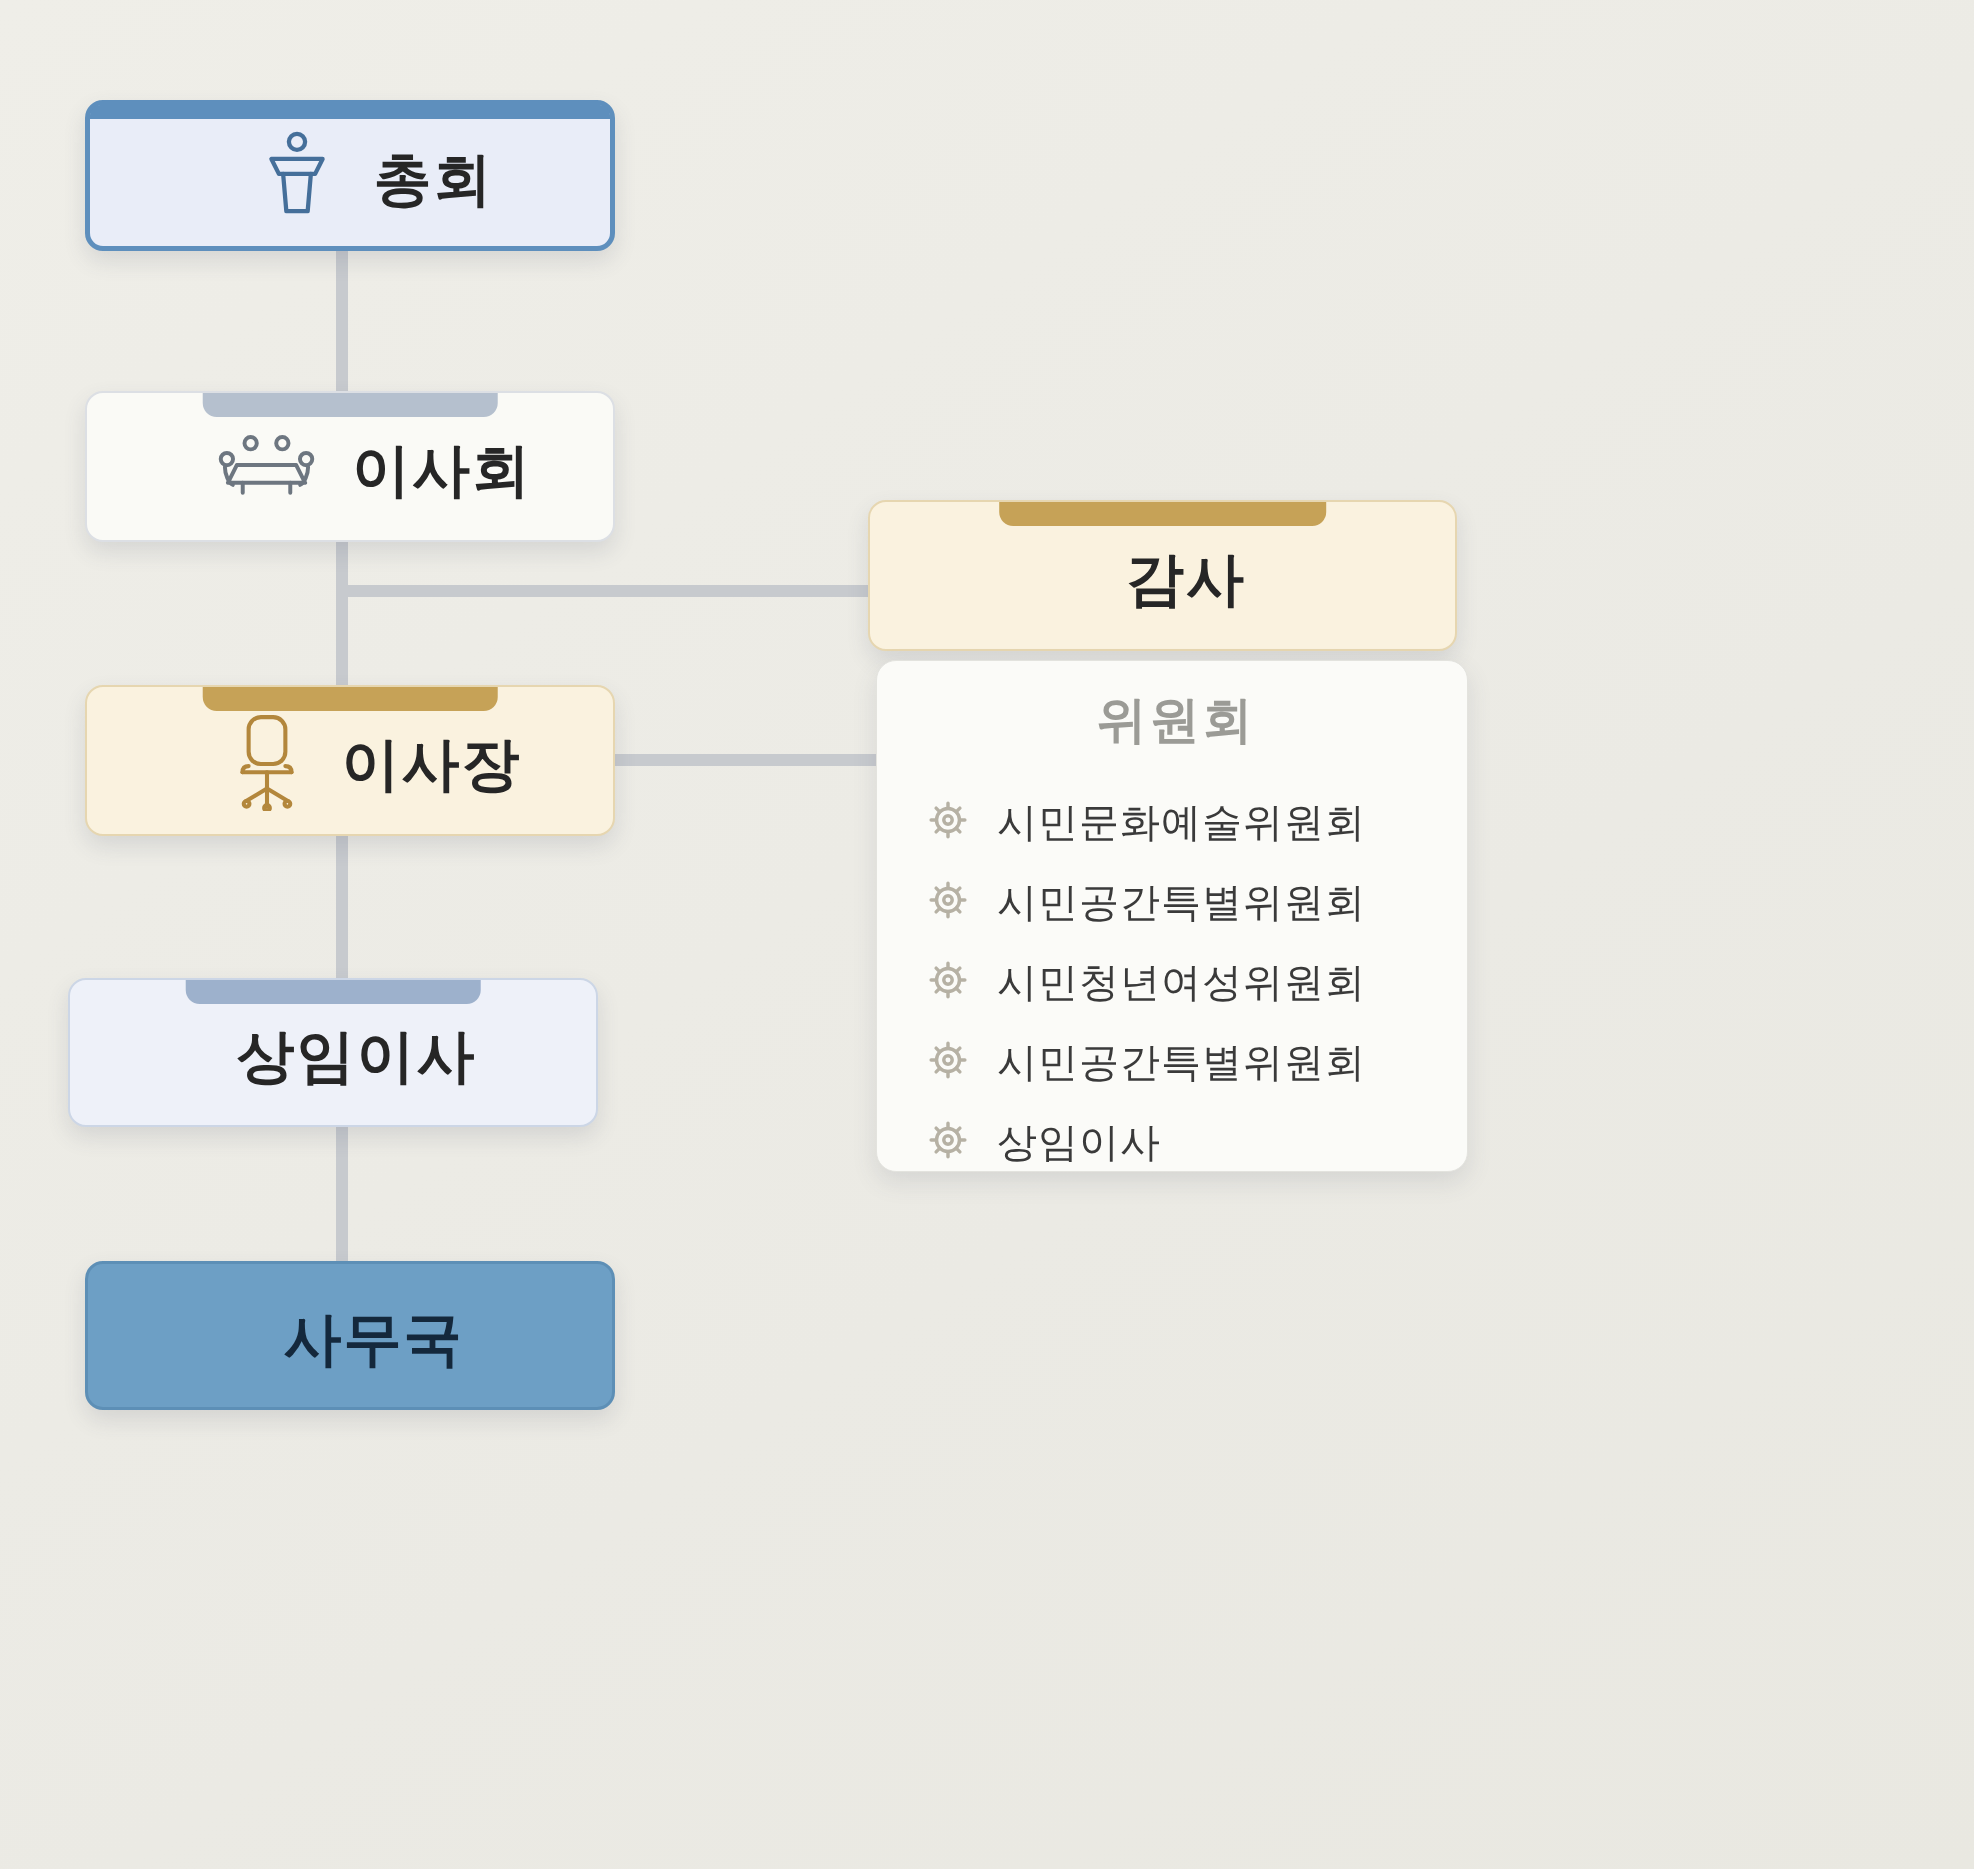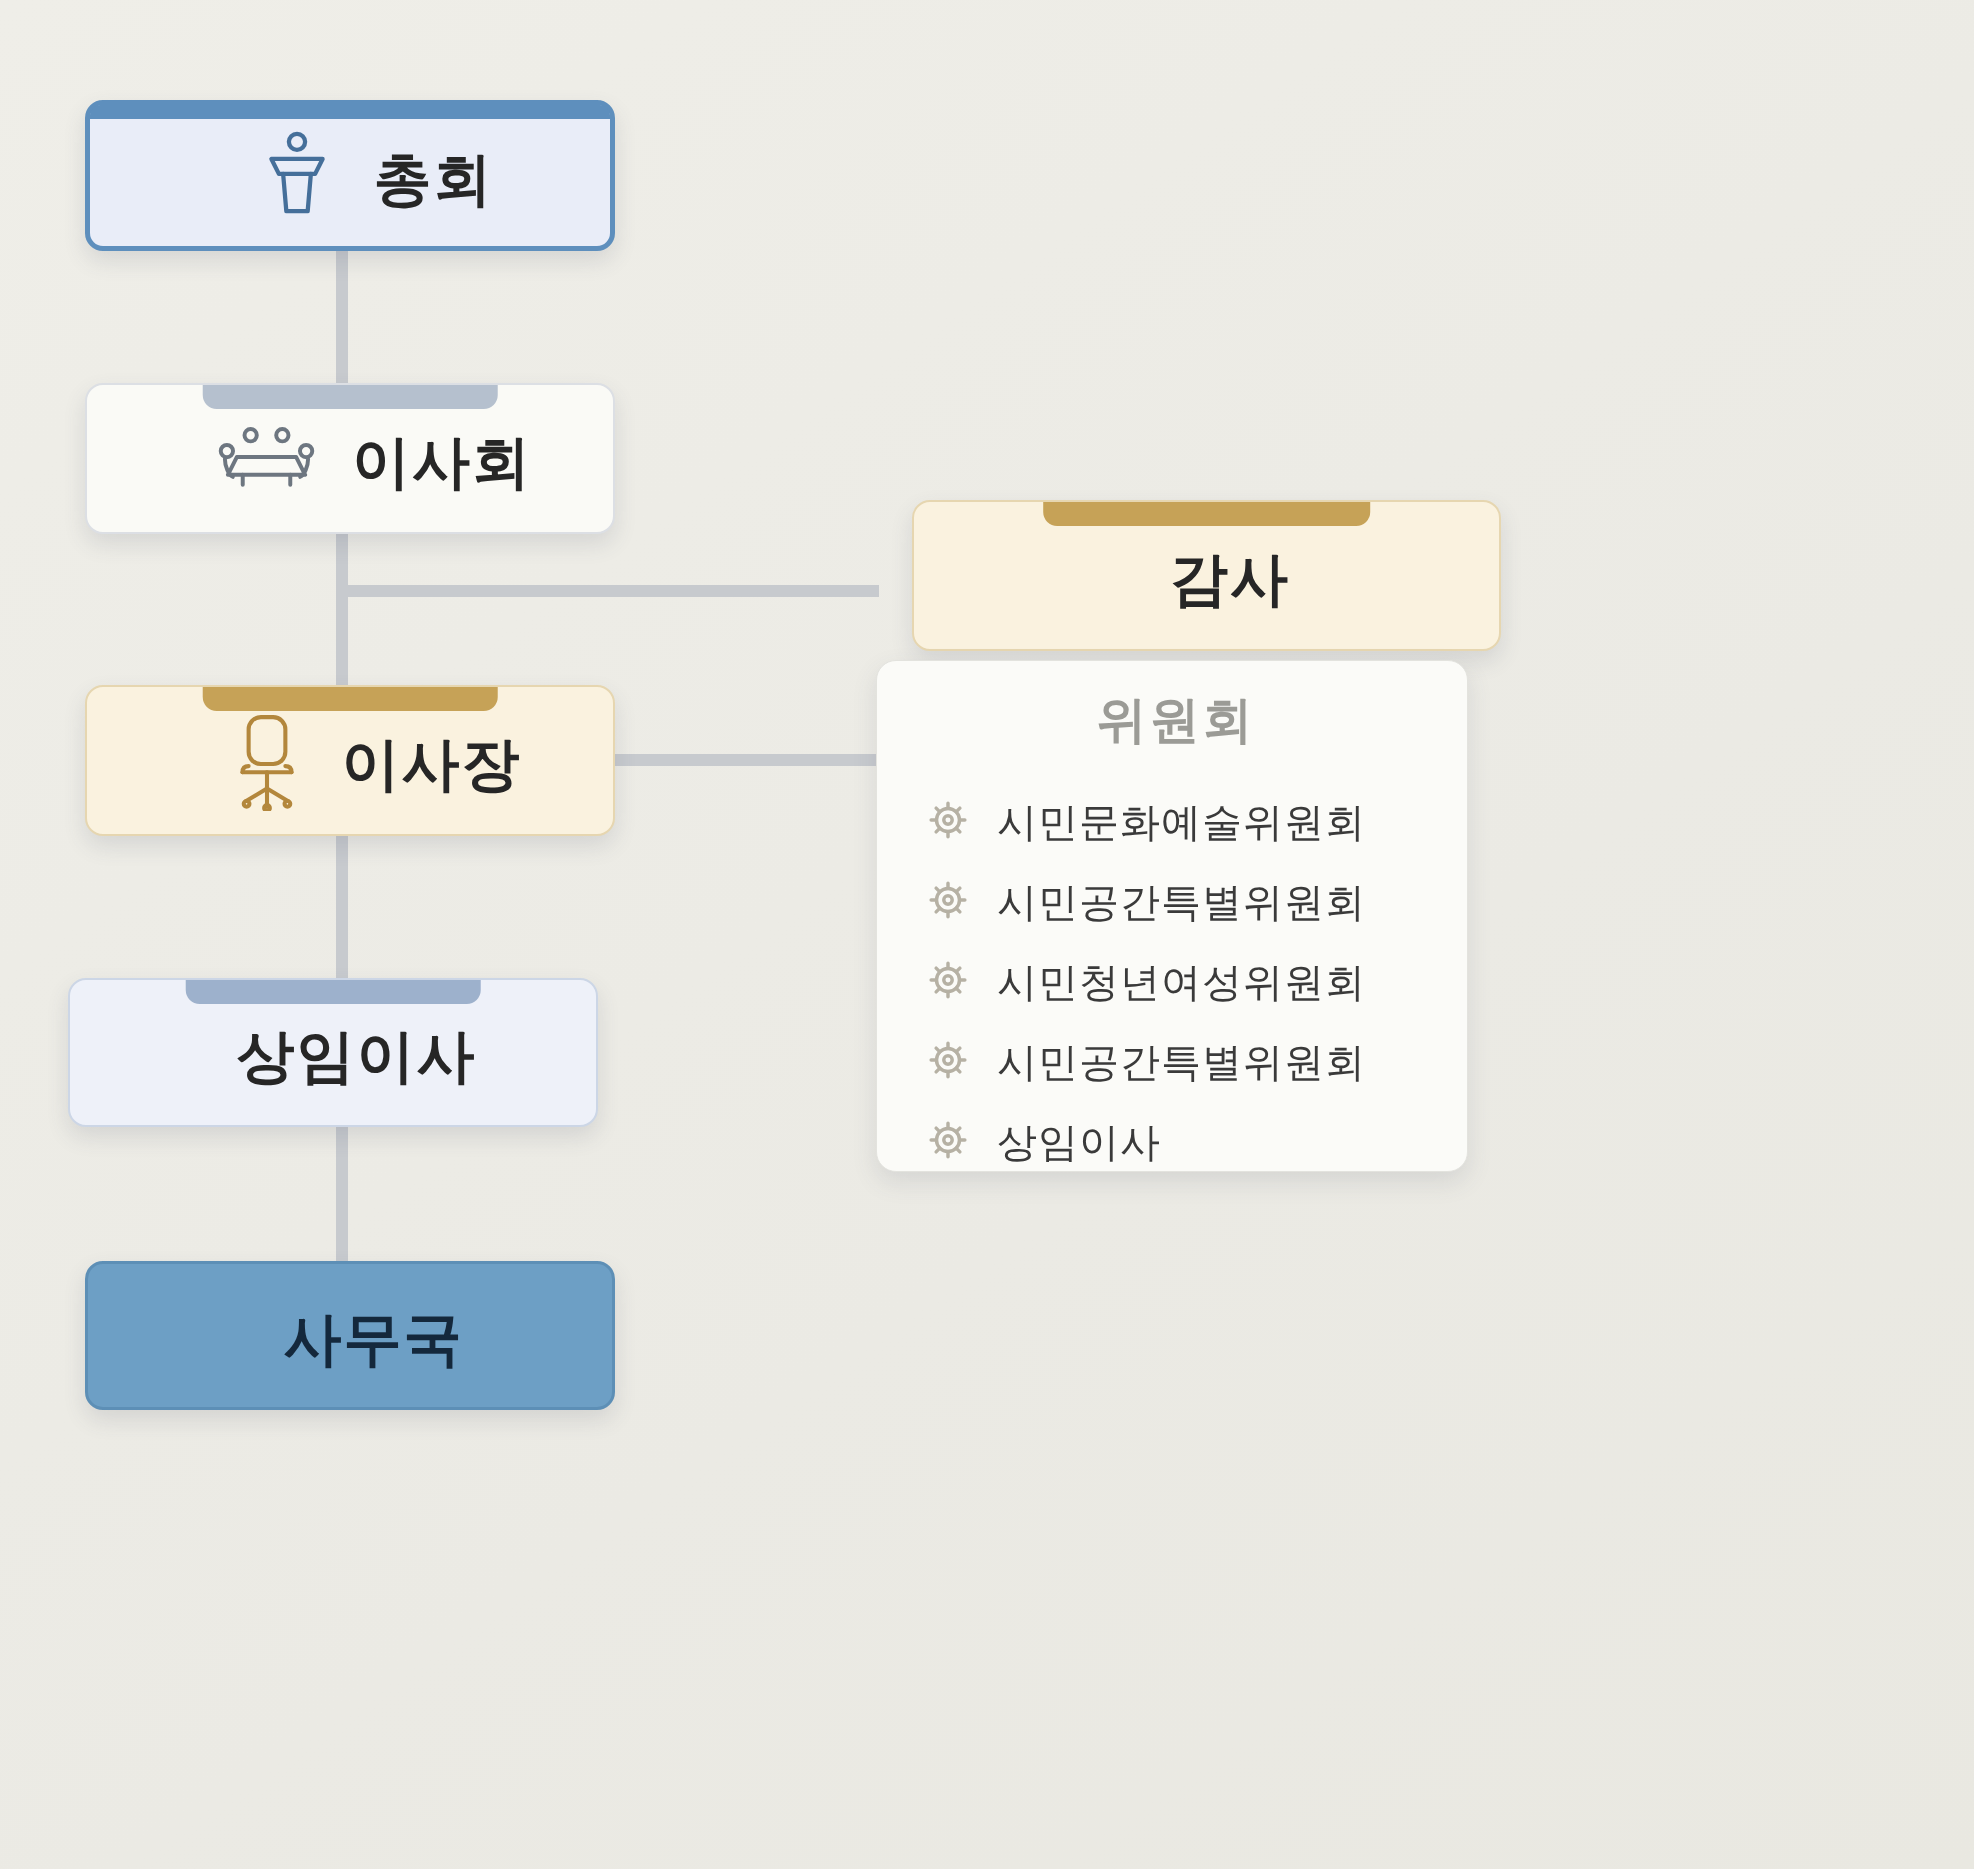--- a/index.html
+++ b/index.html
@@ -65,28 +65,28 @@
   }
   .node-assembly .topbar {
     position: absolute;
     top: 0; left: 0; right: 0;
     height: 14px;
     background: #5e8fbd;
     border-radius: 10px 10px 0 0;
   }
 
   .node-board {
-    left: 85px; top: 383px; width: 530px; height: 151px;
+    left: 85px; top: 391px; width: 530px; height: 151px;
     background: #fafaf6;
     border: 2px solid #dcdfe4;
   }
   .node-board .tab { background: #b5c0ce; }
 
   .node-auditor {
-    left: 912px; top: 500px; width: 589px; height: 151px;
+    left: 868px; top: 500px; width: 589px; height: 151px;
     background: #faf2df;
     border: 2px solid #e6d6b0;
   }
   .node-auditor .tab { background: #c6a257; }
 
   .node-chairman {
     left: 85px; top: 685px; width: 530px; height: 151px;
     background: #faf2df;
     border: 2px solid #e6d6b0;
   }

